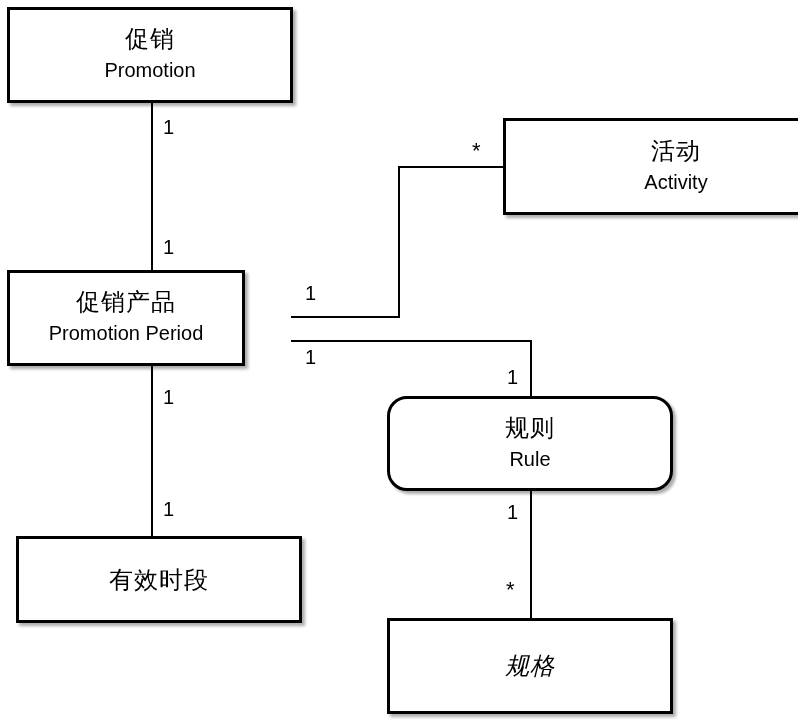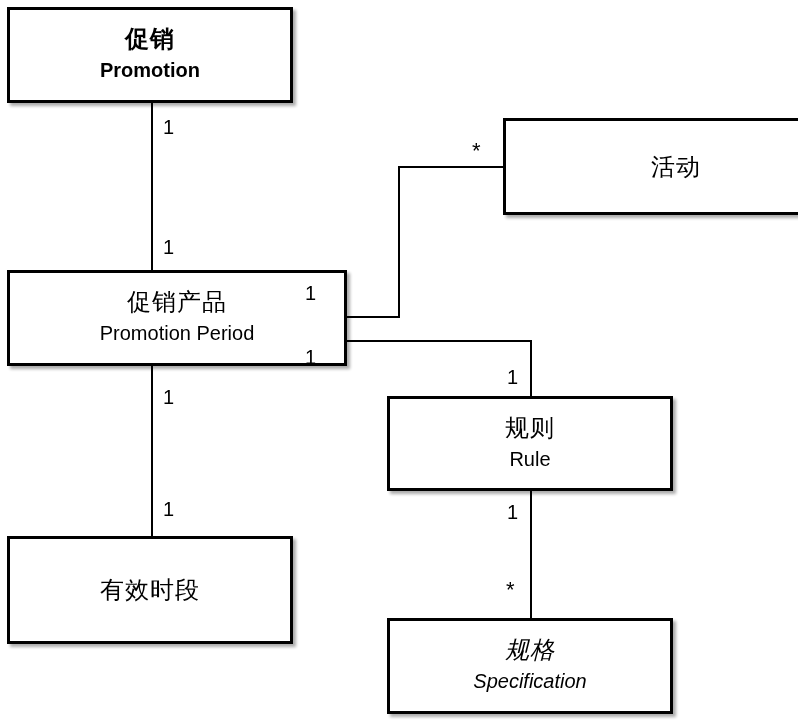--- a/index.html
+++ b/index.html
@@ -76,46 +76,46 @@
   <div class="conn-v" style="left:398px; top:166px; height:152px;"></div>
   <div class="conn-h" style="left:398px; top:166px; width:107px;"></div>
 
   <div class="conn-h" style="left:291px; top:340px; width:241px;"></div>
   <div class="conn-v" style="left:530px; top:340px; height:58px;"></div>
 
   <div class="conn-v" style="left:151px; top:363px; height:176px;"></div>
 
   <div class="conn-v" style="left:530px; top:488px; height:133px;"></div>
 
-  <div class="entity" style="left:7px; top:7px; width:286px; height:96px;font-weight:bold;">
+  <div class="entity" style="left:7px; top:7px; width:286px; height:96px;">
     <div class="name-cn">促销</div>
     <div class="name-en">Promotion</div>
   </div>
 
   <div class="entity" style="left:503px; top:118px; width:326px; height:97px;padding-left:20px;">
     <div class="name-cn">活动</div>
+    <div class="name-en">Activity</div>
   </div>
 
-  <div class="entity" style="left:7px; top:270px; width:340px; height:96px;">
+  <div class="entity" style="left:7px; top:270px; width:238px; height:96px;">
     <div class="name-cn">促销产品</div>
     <div class="name-en">Promotion Period</div>
   </div>
 
-  <div class="entity" style="left:387px; top:396px; width:286px; height:95px;">
+  <div class="entity" style="left:387px; top:396px; width:286px; height:95px;border-radius:20px;">
     <div class="name-cn">规则</div>
     <div class="name-en">Rule</div>
   </div>
 
-  <div class="entity" style="left:7px; top:536px; width:286px; height:108px;align-items:center;">
+  <div class="entity" style="left:16px; top:536px; width:286px; height:87px;align-items:center;">
     <div class="name-cn">有效时段</div>
   </div>
 
   <div class="entity" style="left:387px; top:618px; width:286px; height:96px;font-style:italic;">
     <div class="name-cn">规格</div>
-    <div class="name-en">Specification</div>
   </div>
 
   <div class="mult" style="left:163px; top:117px;">1</div>
   <div class="mult" style="left:163px; top:237px;">1</div>
   <div class="mult star" style="left:472px; top:141px;">*</div>
   <div class="mult" style="left:305px; top:283px;">1</div>
   <div class="mult" style="left:305px; top:347px;">1</div>
   <div class="mult" style="left:163px; top:387px;">1</div>
   <div class="mult" style="left:163px; top:499px;">1</div>
   <div class="mult" style="left:507px; top:367px;">1</div>

